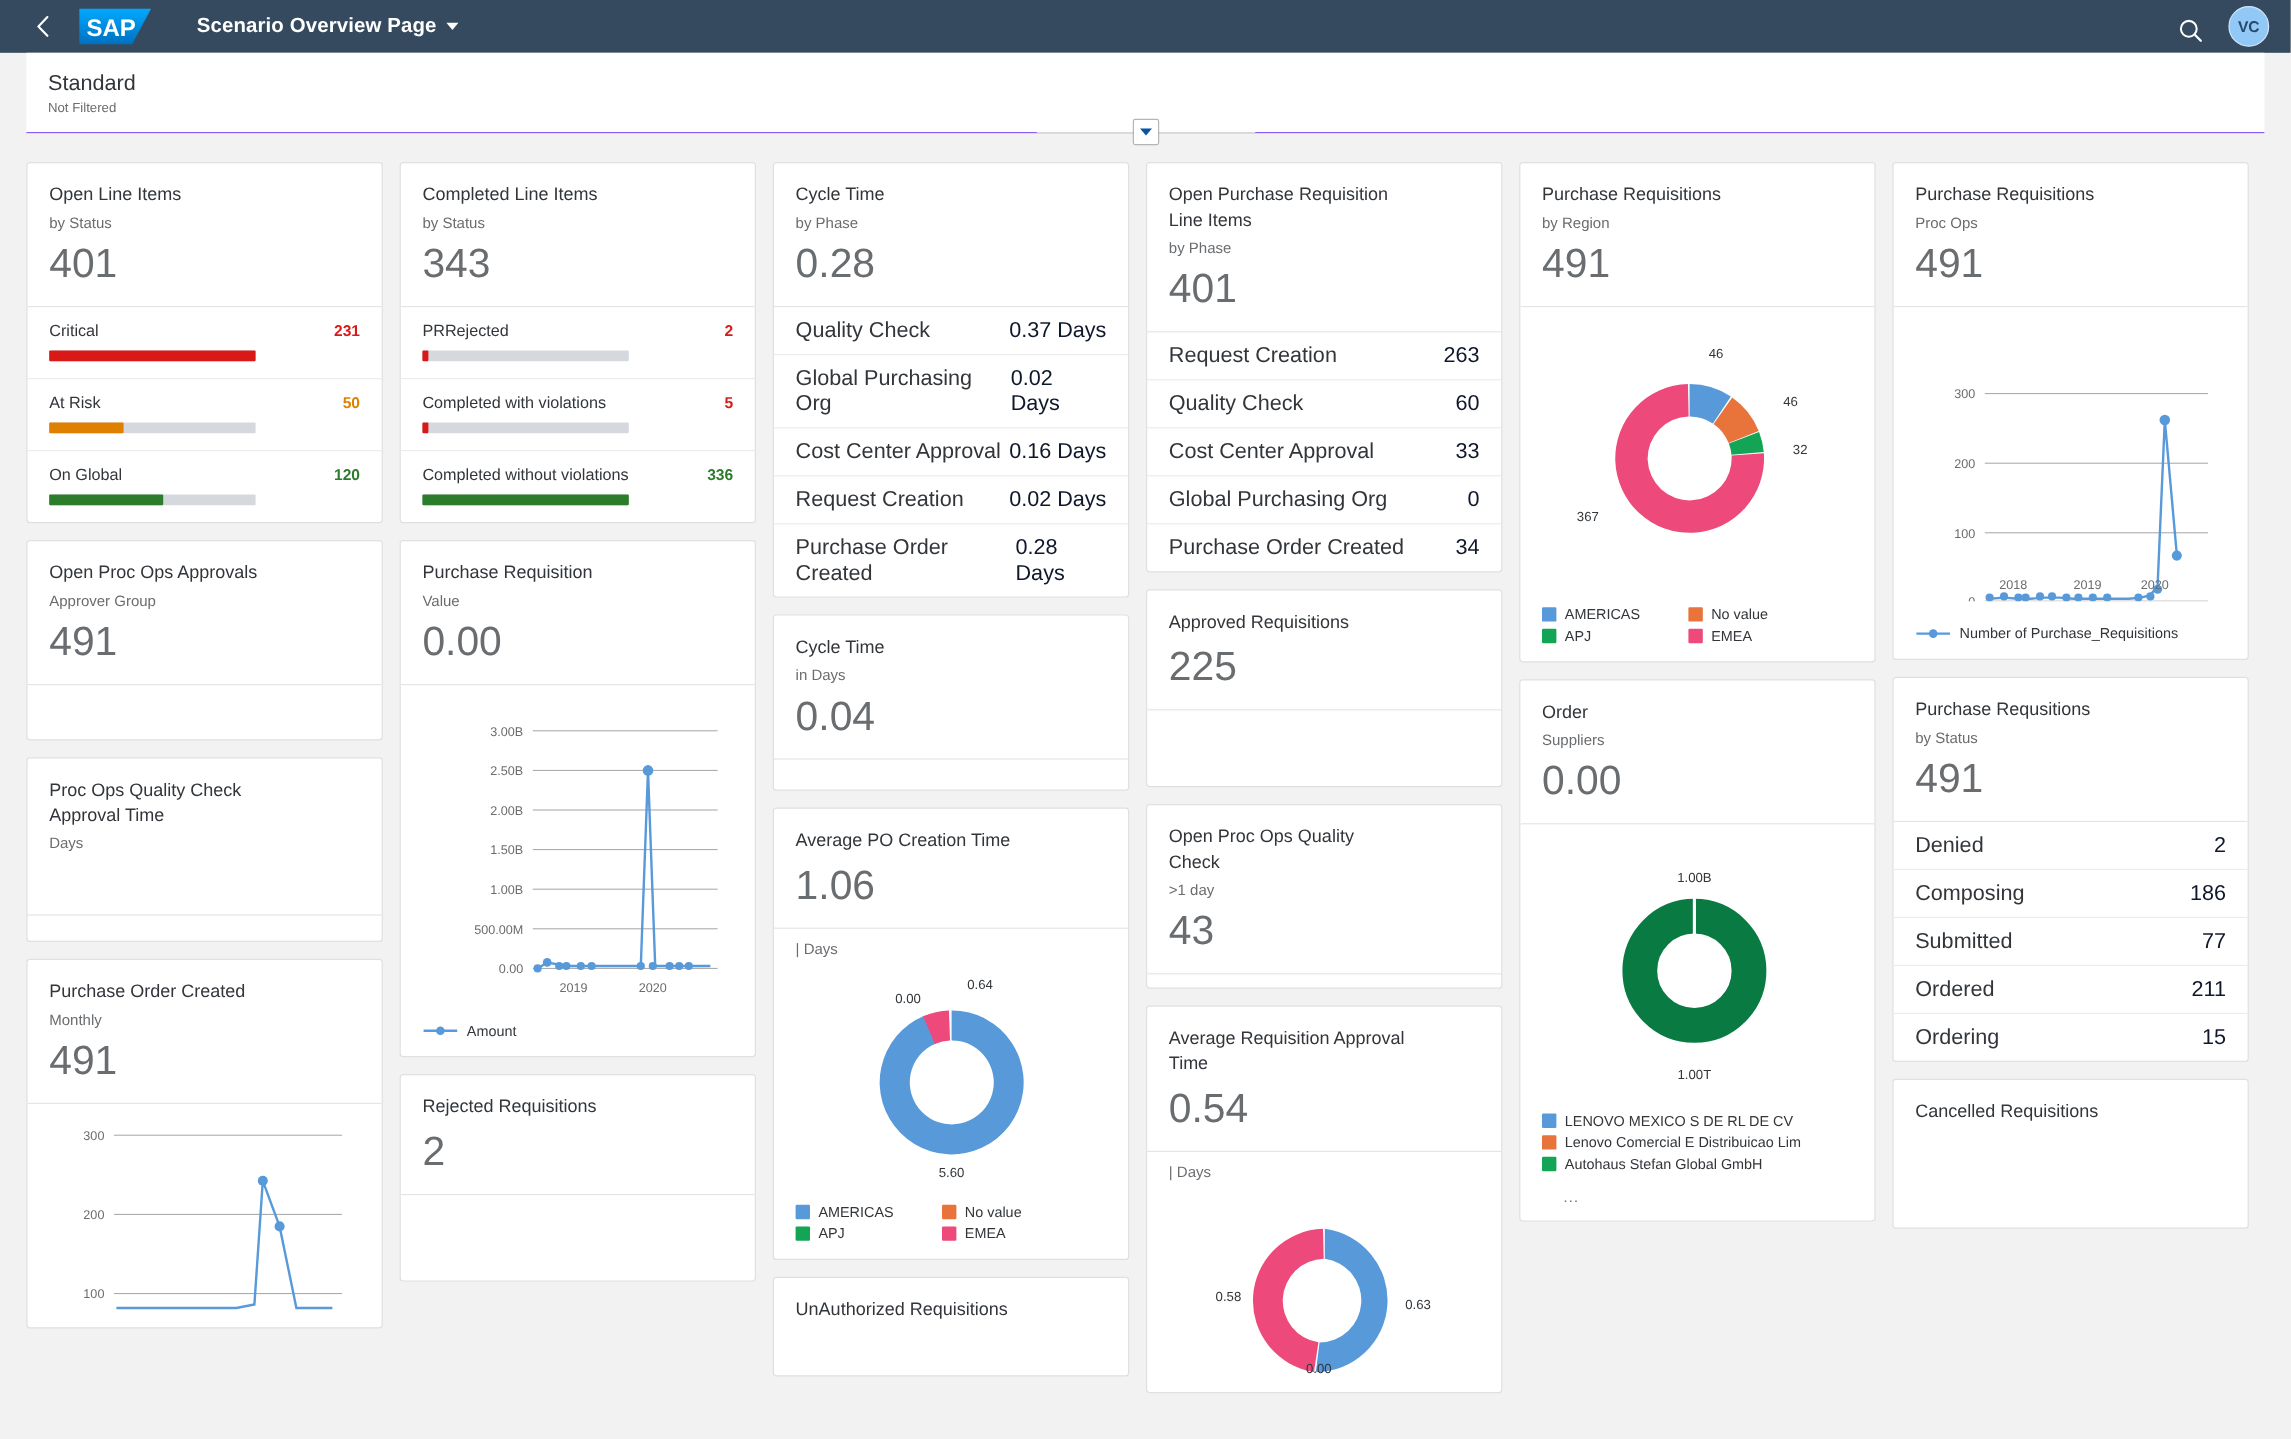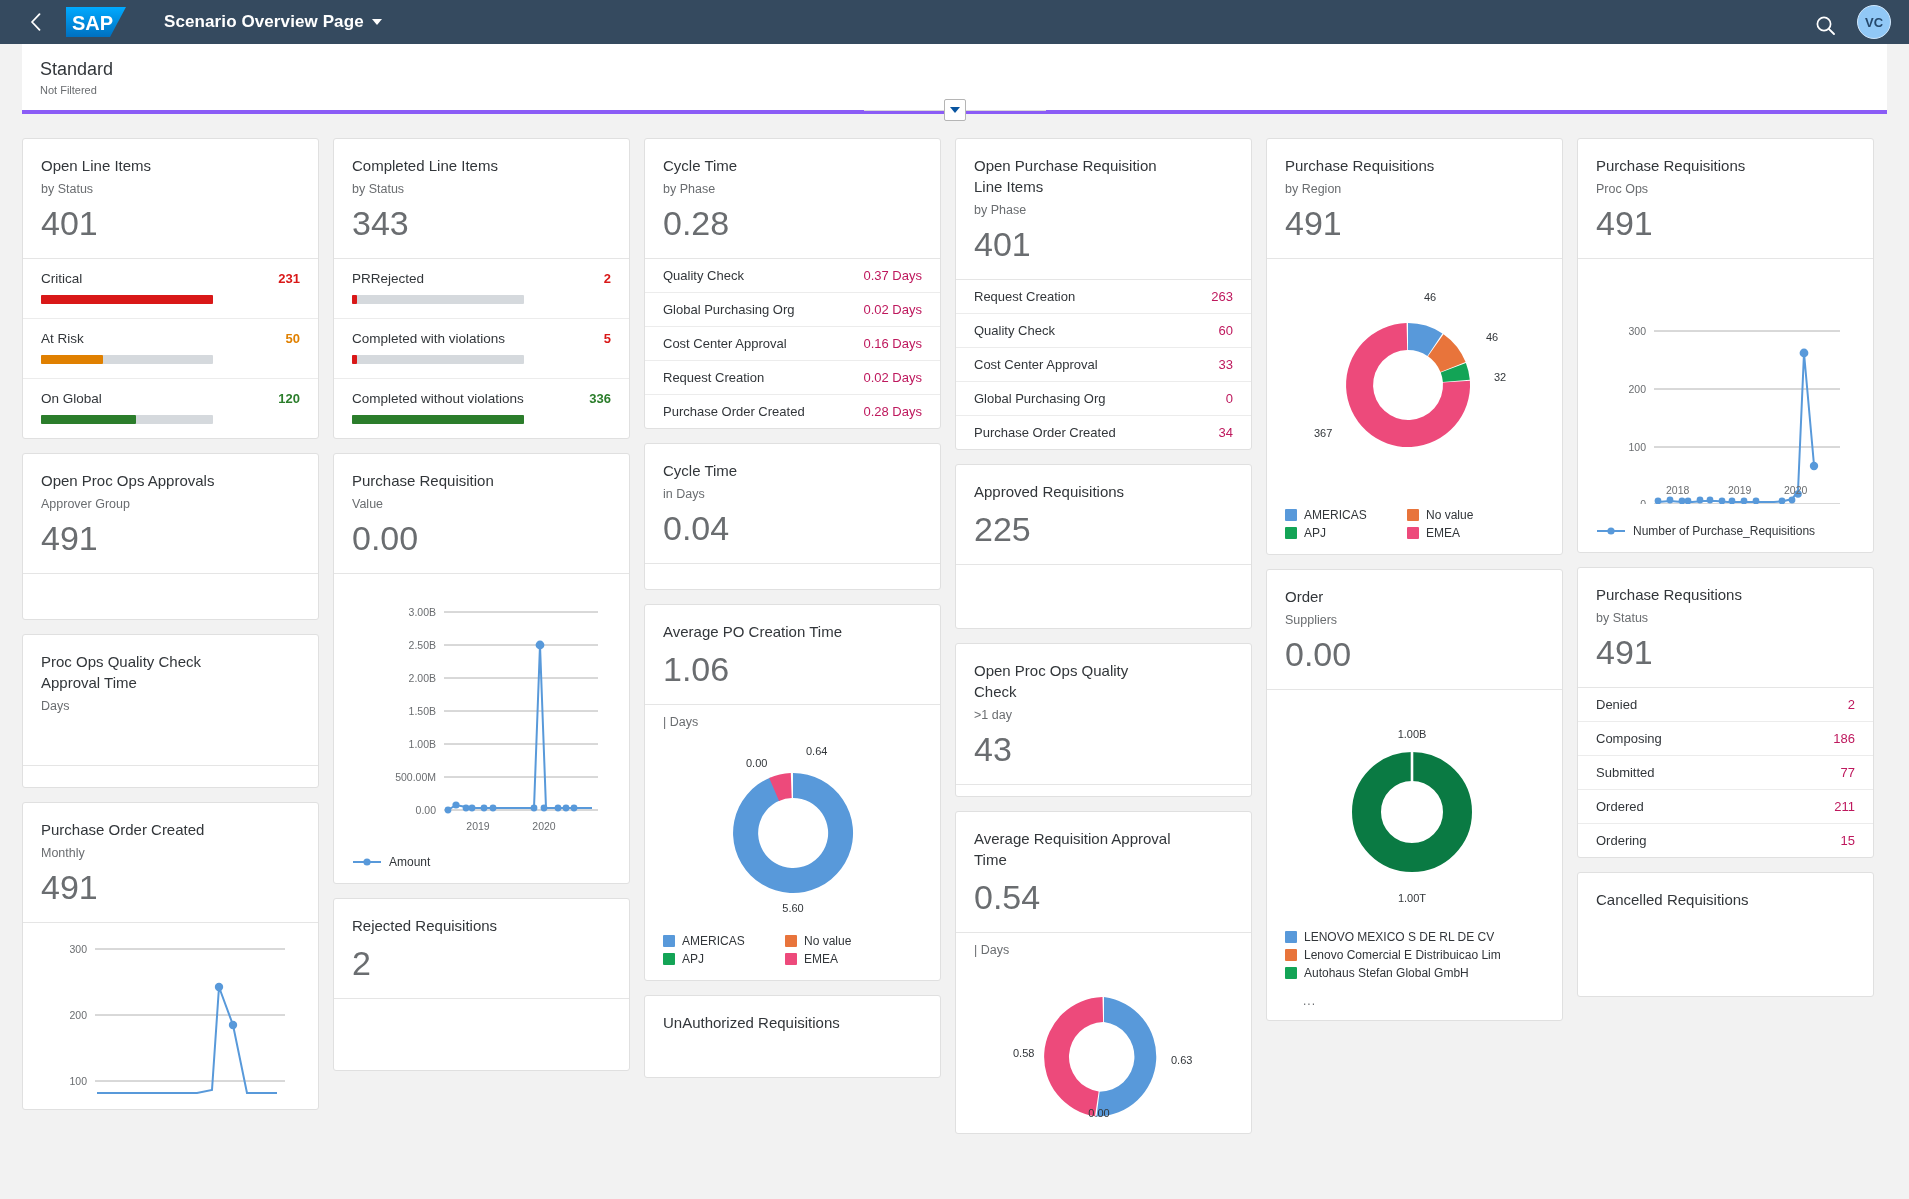--- a/index.html
+++ b/index.html
@@ -34,21 +34,21 @@
   .search-icon { width: 26px; height: 26px; cursor: pointer; }
   .avatar {
     width: 34px; height: 34px; border-radius: 50%; background: #91c8f6; color: #25486b;
     display: flex; align-items: center; justify-content: center;
     font-size: 13px; font-weight: bold; cursor: pointer; border: 1px solid #cfe6fb;
   }
 
   
   .filterbar {
     background: #fff; margin: 0 22px; padding: 12px 18px 14px 18px;
-    position: relative; border-bottom: 4px solid #8b5cf6;
+    position: relative; border-bottom: 1px solid #8b5cf6;
   }
   .filter-variant { font-size: 18px; color: #32363a; line-height: 26px; }
   .filter-sub { font-size: 11px; color: #6a6d70; margin-top: 2px; }
   .fb-divider-wrap {
     position: absolute; left: 0; right: 0; bottom: -11px; display: flex;
     align-items: center; justify-content: center; pointer-events: none;
   }
   .fb-line { height: 1px; background: #d9d9d9; flex: 0 0 80px; }
   .fb-toggle {
     width: 22px; height: 22px; border: 1px solid #b5b5b5; background: #fff;
@@ -74,25 +74,25 @@
   .card-head { padding: 16px 18px 14px 18px; }
   .card-title { font-size: 15px; color: #32363a; line-height: 21px; }
   .card-sub { font-size: 12.5px; color: #6a6d70; margin-top: 6px; }
   .card-kpi { font-size: 34px; color: #6a6d70; font-weight: 300; margin-top: 6px; line-height: 42px; }
   .card-body { border-top: 1px solid #e5e5e5; }
   .card-body.empty { min-height: 46px; }
 
   
   .lrow {
     display: flex; align-items: center; justify-content: space-between;
-    padding: 9px 18px; border-bottom: 1px solid #ececec; font-size: 13px; color: #32363a;
+    padding: 9px 18px; border-bottom: 1px solid #ececec; font-size: 18px; color: #32363a;
     cursor: pointer;
   }
   .lrow:last-child { border-bottom: none; }
-  .lrow .lval { color: #be185d; }
+  .lrow .lval { color: #0f172a; }
 
   
   .brow { padding: 12px 18px 14px 18px; border-bottom: 1px solid #ececec; cursor: pointer; }
   .brow:last-child { border-bottom: none; }
   .brow-top { display: flex; align-items: center; justify-content: space-between; }
   .brow-label { font-size: 13.5px; color: #32363a; }
   .brow-val { font-size: 13px; font-weight: bold; }
   .track { margin-top: 9px; height: 9px; background: #d5d9dd; border-radius: 1px; position: relative; width: 172px; }
   .fill { position: absolute; left: 0; top: 0; bottom: 0; border-radius: 1px; }
 

